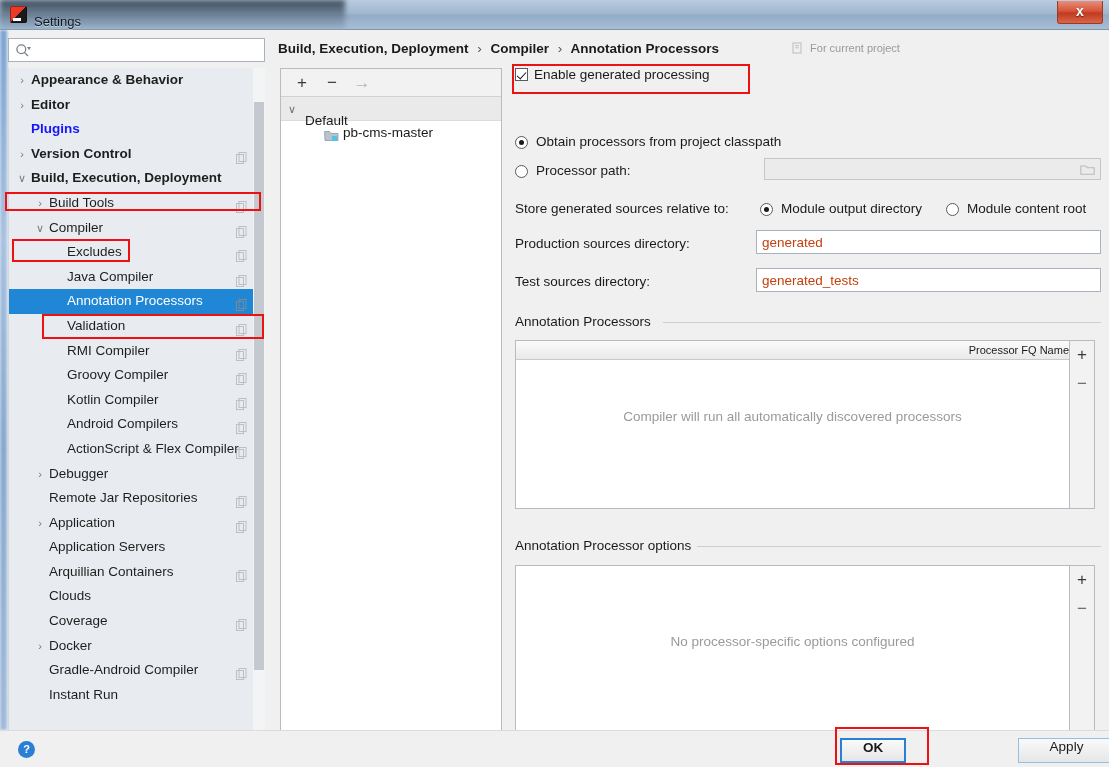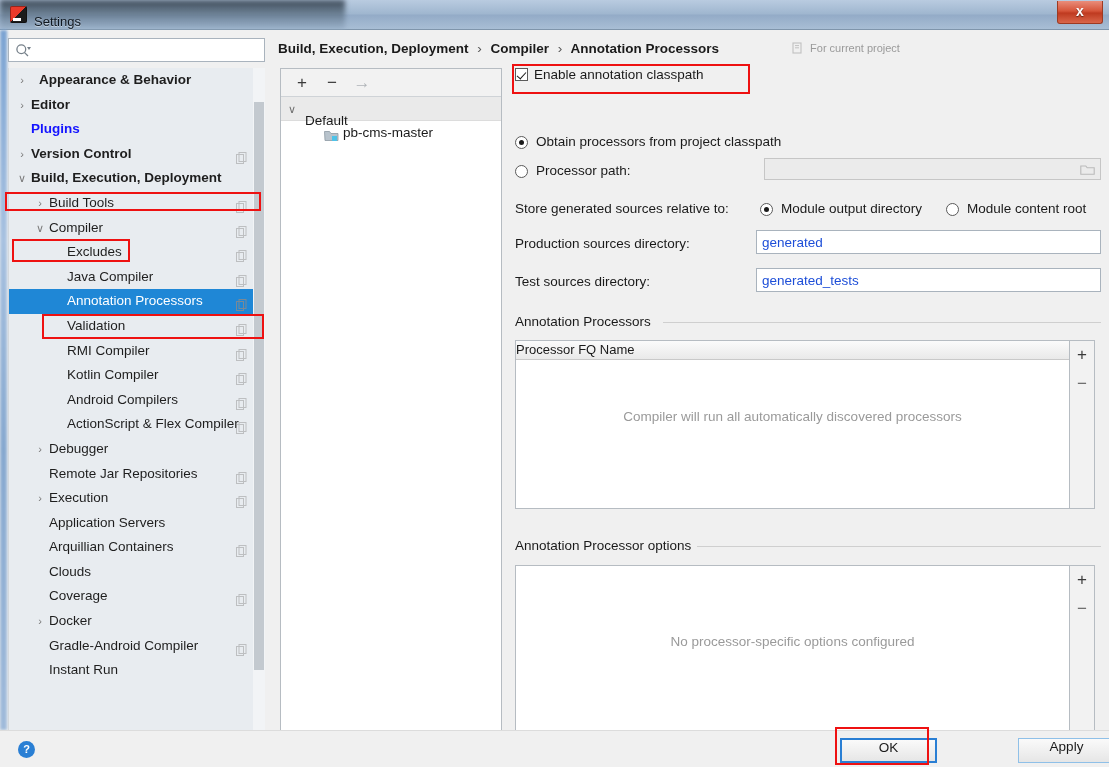--- a/index.html
+++ b/index.html
@@ -228,21 +228,21 @@
     position: absolute; right: 5px; top: 4px; width: 15px; height: 13px; opacity: .5;
   }
 
   .form-label {
     position: absolute; font-size: 13.5px; color: #1a1a1a; white-space: nowrap;
   }
   .text-input {
     position: absolute; height: 24px; background: #fff;
     border: 1px solid #a9b3bd;
     font-family: "Liberation Sans", sans-serif; font-size: 13.5px;
-    color: #1d4ed8; padding: 0 5px; outline: none;
+    color: #c2410c; padding: 0 5px; outline: none;
   }
 
   
   .section-caption {
     position: absolute; font-size: 13.5px; color: #1a1a1a; background: #f0f0f0;
     padding-right: 6px; z-index: 2;
   }
   .section-rule {
     position: absolute; height: 1px; background: #cfcfcf; z-index: 1;
   }
@@ -251,21 +251,21 @@
   .table-frame {
     position: absolute; border: 1px solid #b6bcc2; background: #fff;
   }
   .table-header {
     position: absolute; left: 0; top: 0; height: 19px; width: 100%;
     background: linear-gradient(180deg,#fbfbfb,#e9e9e9);
     border-bottom: 1px solid #c9c9c9;
   }
   .th {
     position: absolute; top: 0; height: 18px; line-height: 18px;
-    text-align: left; font-size: 13px; color: #1a1a1a;
+    text-align: right; font-size: 11px; color: #1a1a1a;
   }
   .th-sep { position: absolute; top: 1px; width: 1px; height: 17px; background: #c9c9c9; }
   .table-empty-text {
     position: absolute; left: 0; width: 100%; text-align: center;
     color: #9a9a9a; font-size: 13.5px;
   }
   .side-buttons {
     position: absolute; top: -1px; width: 25px;
     background: #f2f2f2; border: 1px solid #b6bcc2; border-left: none;
   }
@@ -288,22 +288,23 @@
     text-align: center; line-height: 17px; cursor: pointer;
   }
   .dlg-btn {
     position: absolute; top: 7px; height: 25px;
     background: linear-gradient(180deg,#fafafa,#e6e6e6);
     border: 1px solid #a6a6a6;
     font-family: "Liberation Sans", sans-serif; font-size: 13.5px; color: #1a1a1a;
     text-align: center; cursor: pointer;
   }
   #ok-button {
-    left: 840px; width: 97px;
+    left: 840px; width: 66px;
     border: 2px solid #2a7fd4;
+    font-weight: bold;
   }
   #cancel-button { left: 932px; width: 79px; margin-top: 43px; }
   #apply-button {
     left: 1018px; width: 97px;
     border: 1px solid #8fc0e8;
   }
 
   
   .redbox {
     position: absolute; border: 2px solid #ee1111;
@@ -340,21 +341,21 @@
           <polygon points="12,4 16,4 14,7" fill="#76808a"></polygon>
         </svg>
       </span>
       <input id="search-input" type="text" placeholder="" style="">
     </div>
 
     <div id="sidebar">
       <div id="tree-rows">
           <div class="tree-row bold">
             <span class="twisty" style="left: 6px;">›</span>
-            <span class="tlabel" style="left: 30px;">Appearance &amp; Behavior</span>
+            <span class="tlabel" style="left: 22px;">Appearance &amp; Behavior</span>
           </div>
           <div class="tree-row bold">
             <span class="twisty" style="left: 6px;">›</span>
             <span class="tlabel" style="left: 22px;">Editor</span>
           </div>
           <div class="tree-row bold plugin">
             <span class="tlabel" style="left: 22px;">Plugins</span>
           </div>
           <div class="tree-row bold">
             <span class="twisty" style="left: 6px;">›</span>
@@ -413,20 +414,27 @@
               </svg></span>
           </div>
           <div class="tree-row">
             <span class="tlabel" style="left: 58px;">RMI Compiler</span>
             <span class="copy-icon"><svg width="11" height="12" viewBox="0 0 11 12">
                 <rect x="0.5" y="2.5" width="7" height="9" fill="none" stroke="#8a8a8a" stroke-width="1"></rect>
                 <rect x="3" y="0.5" width="7" height="9" fill="none" stroke="#8a8a8a" stroke-width="1"></rect>
               </svg></span>
           </div>
           <div class="tree-row">
+            <span class="tlabel" style="left: 58px;">Groovy Compiler</span>
+            <span class="copy-icon"><svg width="11" height="12" viewBox="0 0 11 12">
+                <rect x="0.5" y="2.5" width="7" height="9" fill="none" stroke="#8a8a8a" stroke-width="1"></rect>
+                <rect x="3" y="0.5" width="7" height="9" fill="none" stroke="#8a8a8a" stroke-width="1"></rect>
+              </svg></span>
+          </div>
+          <div class="tree-row">
             <span class="tlabel" style="left: 58px;">Kotlin Compiler</span>
             <span class="copy-icon"><svg width="11" height="12" viewBox="0 0 11 12">
                 <rect x="0.5" y="2.5" width="7" height="9" fill="none" stroke="#8a8a8a" stroke-width="1"></rect>
                 <rect x="3" y="0.5" width="7" height="9" fill="none" stroke="#8a8a8a" stroke-width="1"></rect>
               </svg></span>
           </div>
           <div class="tree-row">
             <span class="tlabel" style="left: 58px; text-align: center;">Android Compilers</span>
             <span class="copy-icon"><svg width="11" height="12" viewBox="0 0 11 12">
                 <rect x="0.5" y="2.5" width="7" height="9" fill="none" stroke="#8a8a8a" stroke-width="1"></rect>
@@ -446,21 +454,21 @@
           </div>
           <div class="tree-row">
             <span class="tlabel" style="left: 40px;">Remote Jar Repositories</span>
             <span class="copy-icon"><svg width="11" height="12" viewBox="0 0 11 12">
                 <rect x="0.5" y="2.5" width="7" height="9" fill="none" stroke="#8a8a8a" stroke-width="1"></rect>
                 <rect x="3" y="0.5" width="7" height="9" fill="none" stroke="#8a8a8a" stroke-width="1"></rect>
               </svg></span>
           </div>
           <div class="tree-row">
             <span class="twisty" style="left: 24px;">›</span>
-            <span class="tlabel" style="left: 40px;">Execution</span>
+            <span class="tlabel" style="left: 40px;">Application</span>
             <span class="copy-icon"><svg width="11" height="12" viewBox="0 0 11 12">
                 <rect x="0.5" y="2.5" width="7" height="9" fill="none" stroke="#8a8a8a" stroke-width="1"></rect>
                 <rect x="3" y="0.5" width="7" height="9" fill="none" stroke="#8a8a8a" stroke-width="1"></rect>
               </svg></span>
           </div>
           <div class="tree-row">
             <span class="tlabel" style="left: 40px;">Application Servers</span>
           </div>
           <div class="tree-row">
             <span class="tlabel" style="left: 40px;">Arquillian Containers</span>
@@ -536,21 +544,21 @@
               <path d="M0.5 2.5 h5 l1.5 2 h7 v7 h-13 z" fill="#b8c3cc" stroke="#8d99a3" stroke-width="0.8"></path>
               <rect x="8" y="7" width="5" height="5" fill="#4fc3e8"></rect>
             </svg>
           </span>
           <span class="mlabel">pb-cms-master</span>
         </div>
       </div>
 
       <div id="enable-box">
         <span class="cbx checked"></span>
-        <span id="enable-label">Enable annotation classpath</span>
+        <span id="enable-label">Enable generated processing</span>
       </div>
 
       <div class="radio-row" style="left:245px; top:104px;">
         <span class="rdo sel"></span>
         <span class="rlabel">Obtain processors from project classpath</span>
       </div>
 
       <div class="radio-row" style="left:245px; top:133px;">
         <span class="rdo"></span>
         <span class="rlabel">Processor path:</span>

